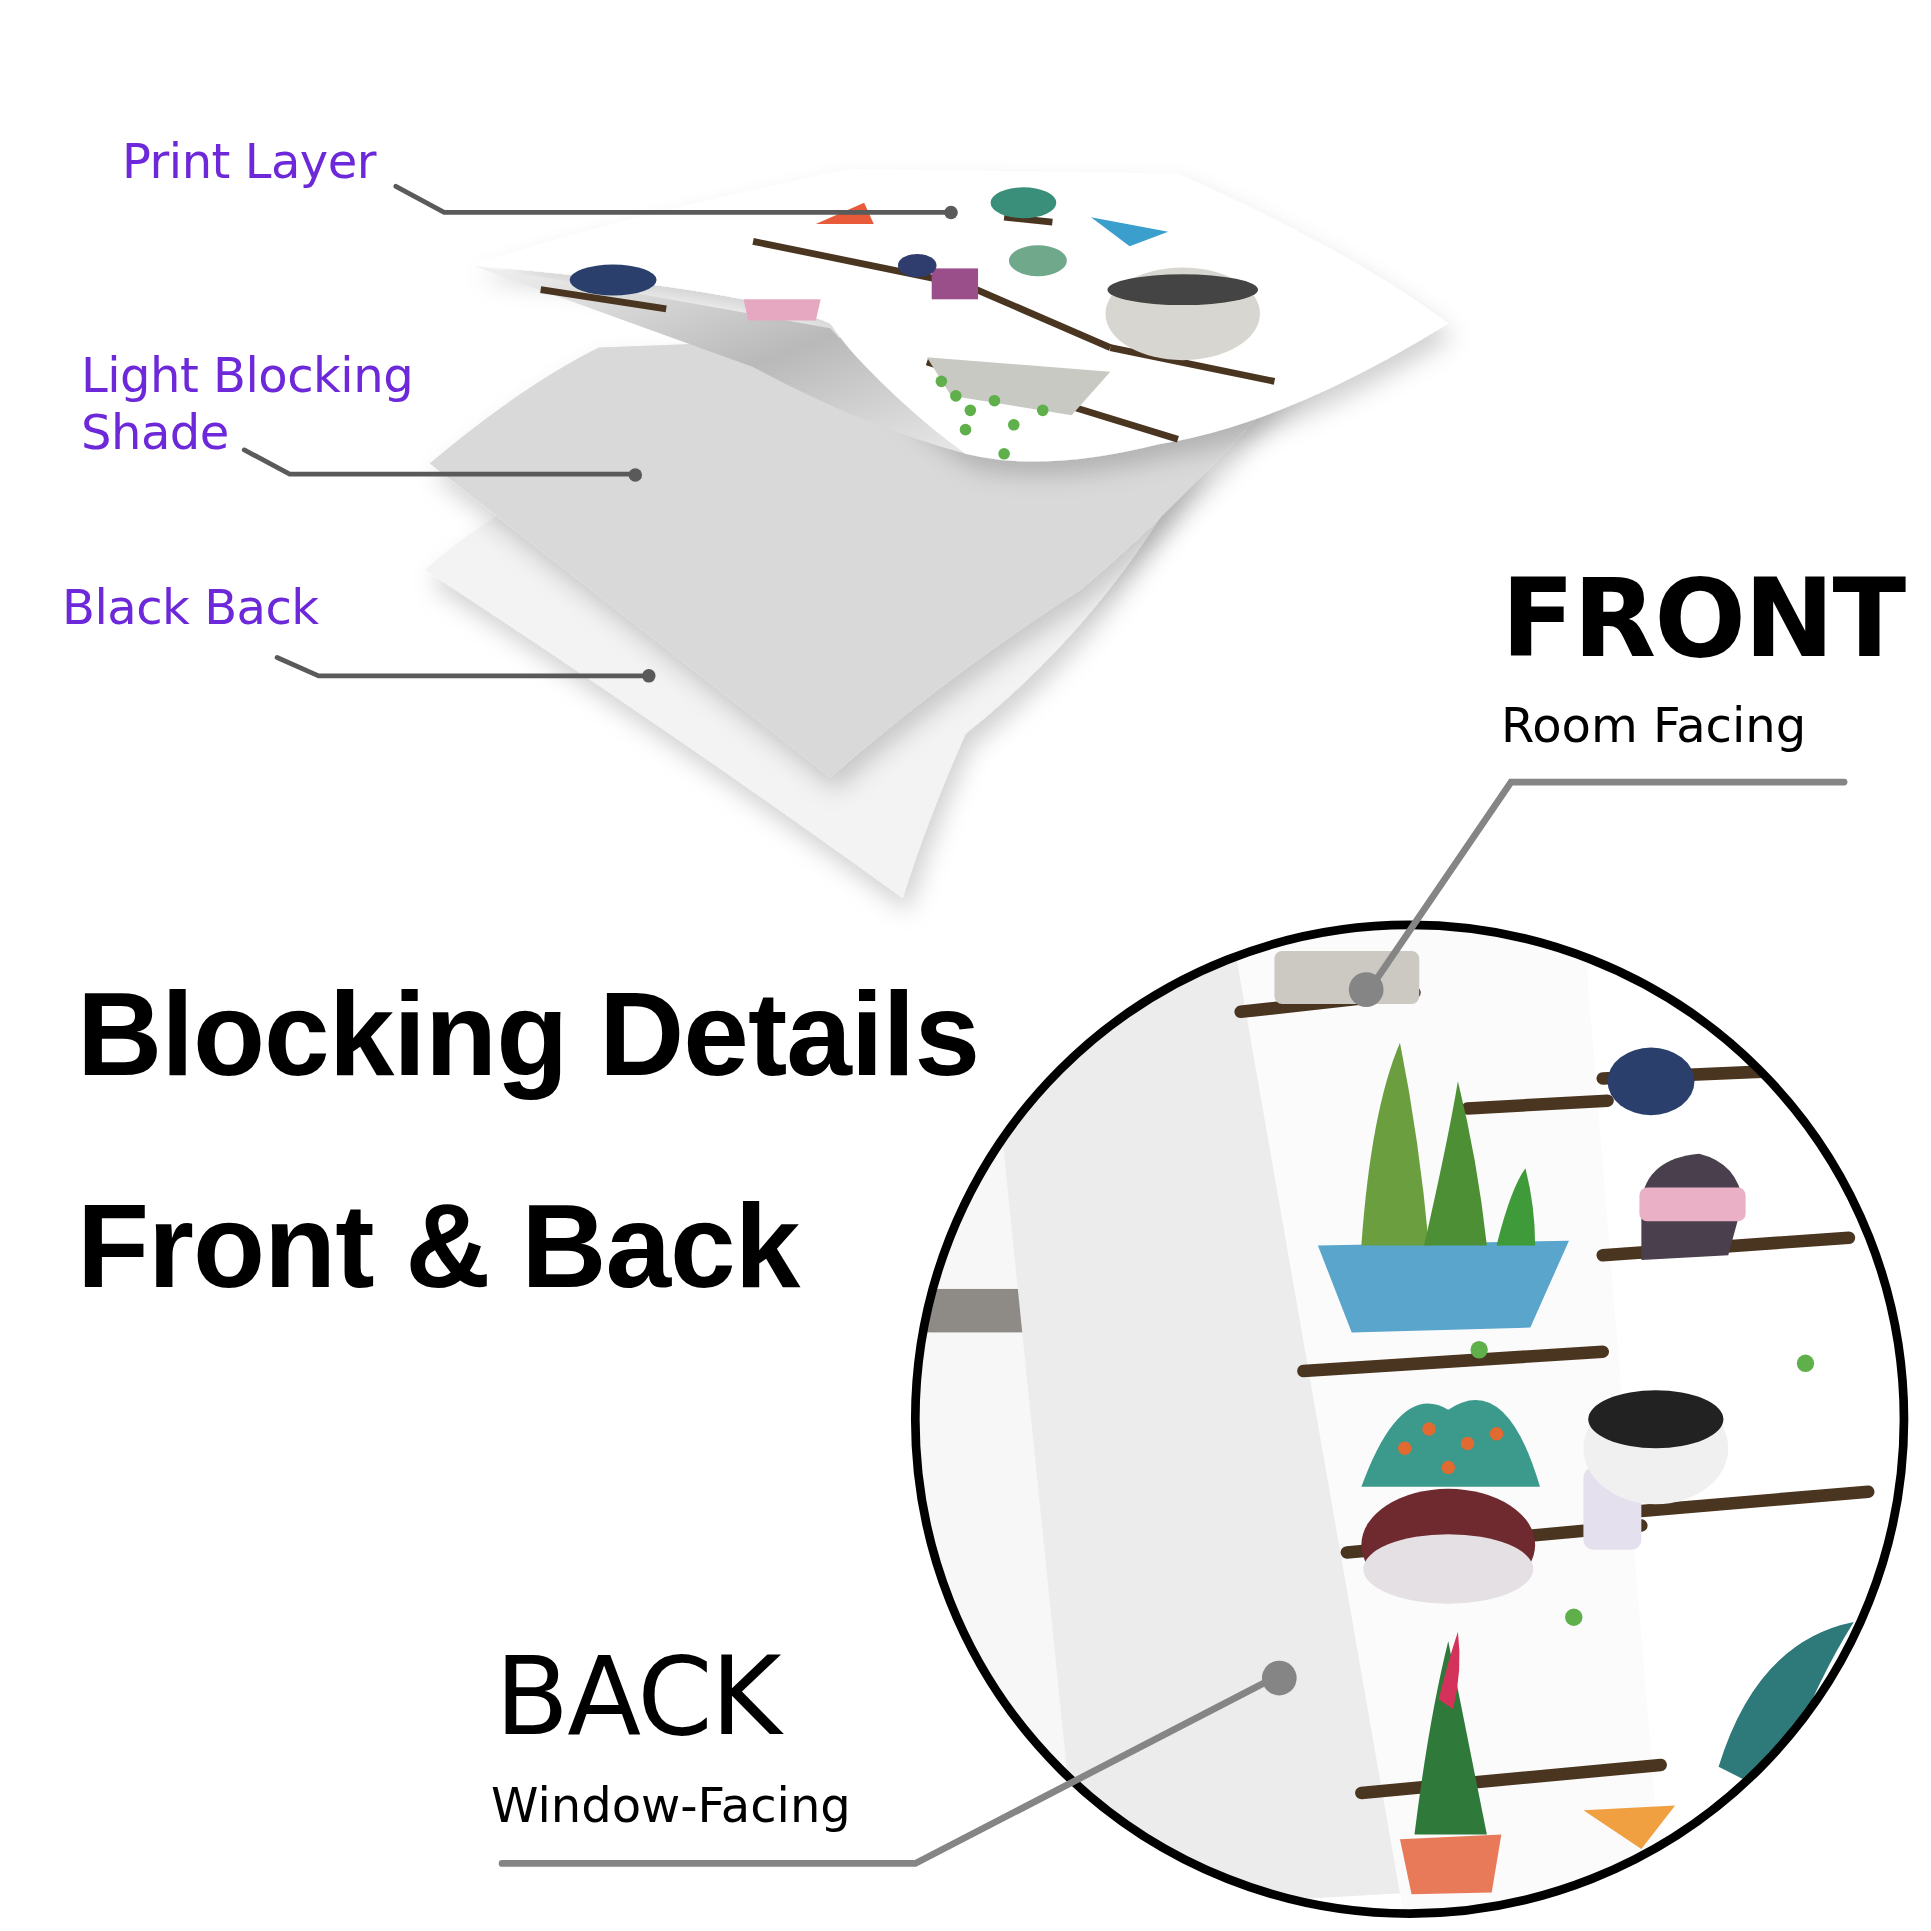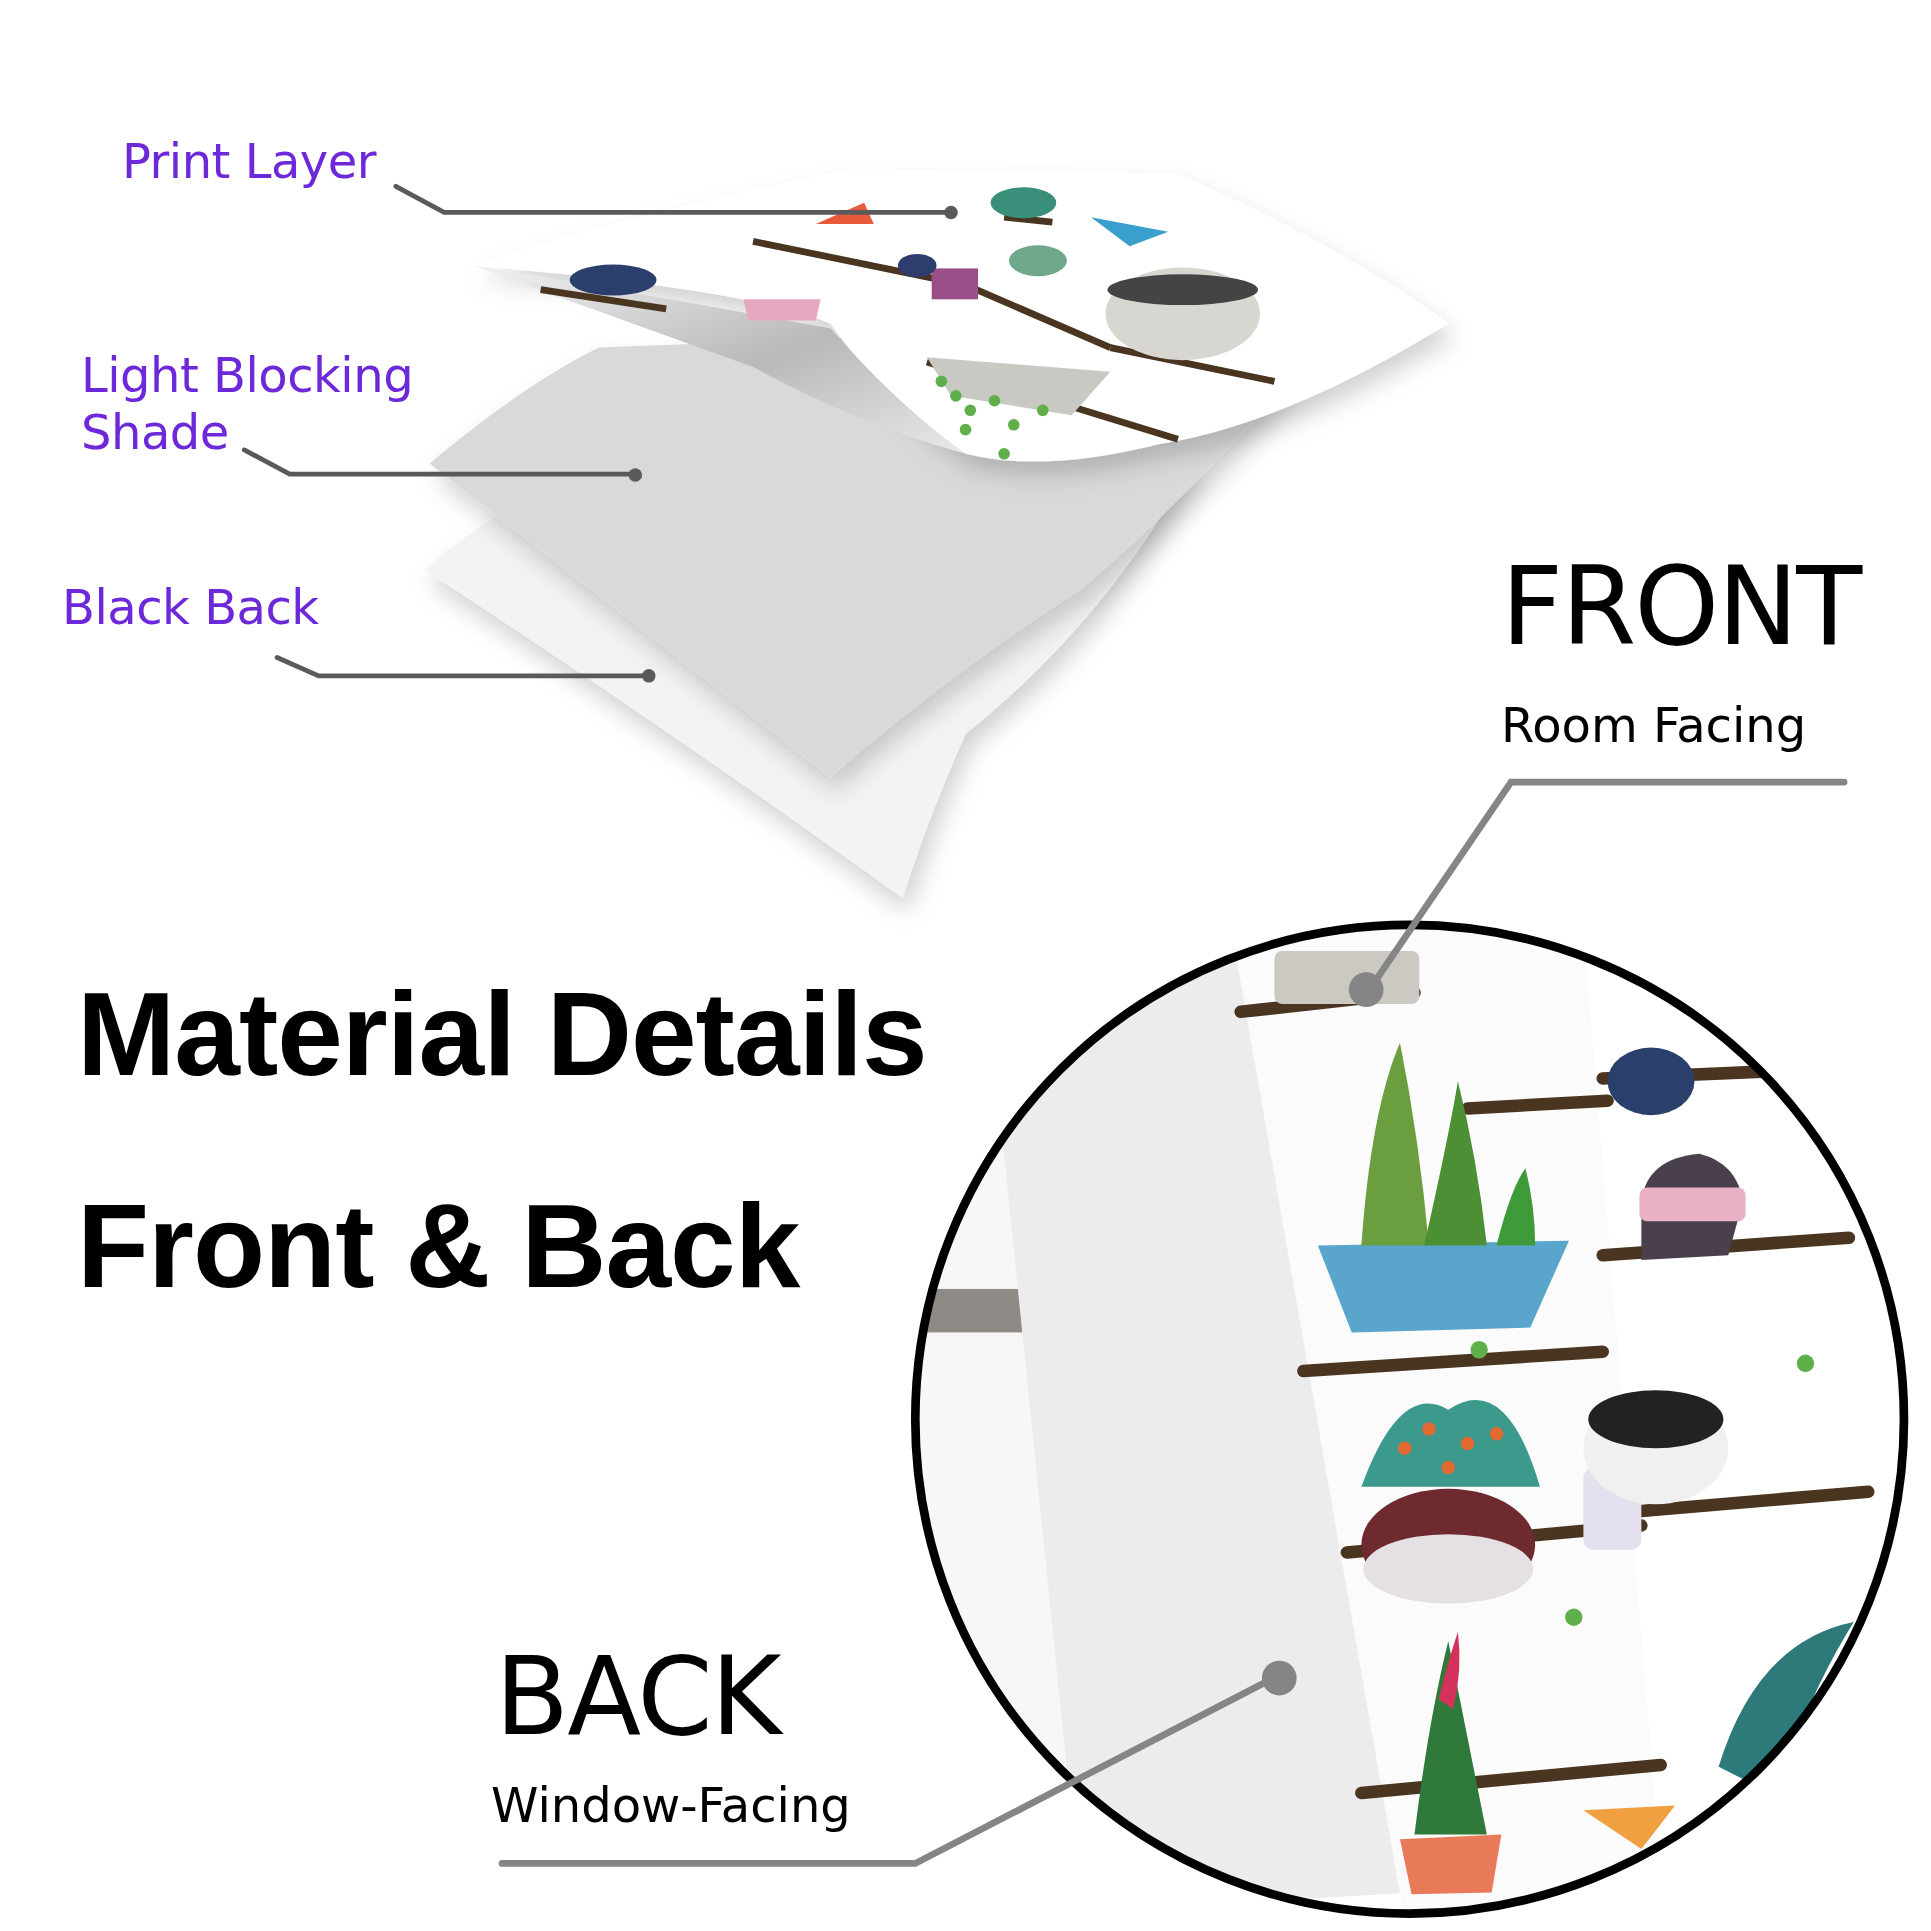--- a/index.html
+++ b/index.html
@@ -149,21 +149,21 @@
     <circle cx="1415" cy="1025" r="18"></circle>
     <circle cx="1325" cy="1738" r="18"></circle>
   </g>
 </svg>
 
 <div class="label" style="left:122px; top:133px;">Print Layer</div>
 <div class="label" style="left:81px; top:299px;margin-top:48px;">Light Blocking</div>
 <div class="label" style="left:81px; top:404px;">Shade</div>
 <div class="label" style="left:62px; top:579px;">Black Back</div>
 
-<div class="title" style="left:77px; top:966px;">Material Details</div>
+<div class="title" style="left:77px; top:966px;">Blocking Details</div>
 <div class="title" style="left:77px; top:1178px;">Front &amp; Back</div>
 
-<div class="big" style="left:1501px; top:544px;">FRONT</div>
+<div class="big" style="left:1501px; top:556px;font-weight:bold;">FRONT</div>
 <div class="sub" style="left:1501px; top:697px;">Room Facing</div>
 
 <div class="big" style="left:495px; top:1634px;">BACK</div>
 <div class="sub" style="left:491px; top:1777px;">Window-Facing</div>
 
 
 </body></html>

